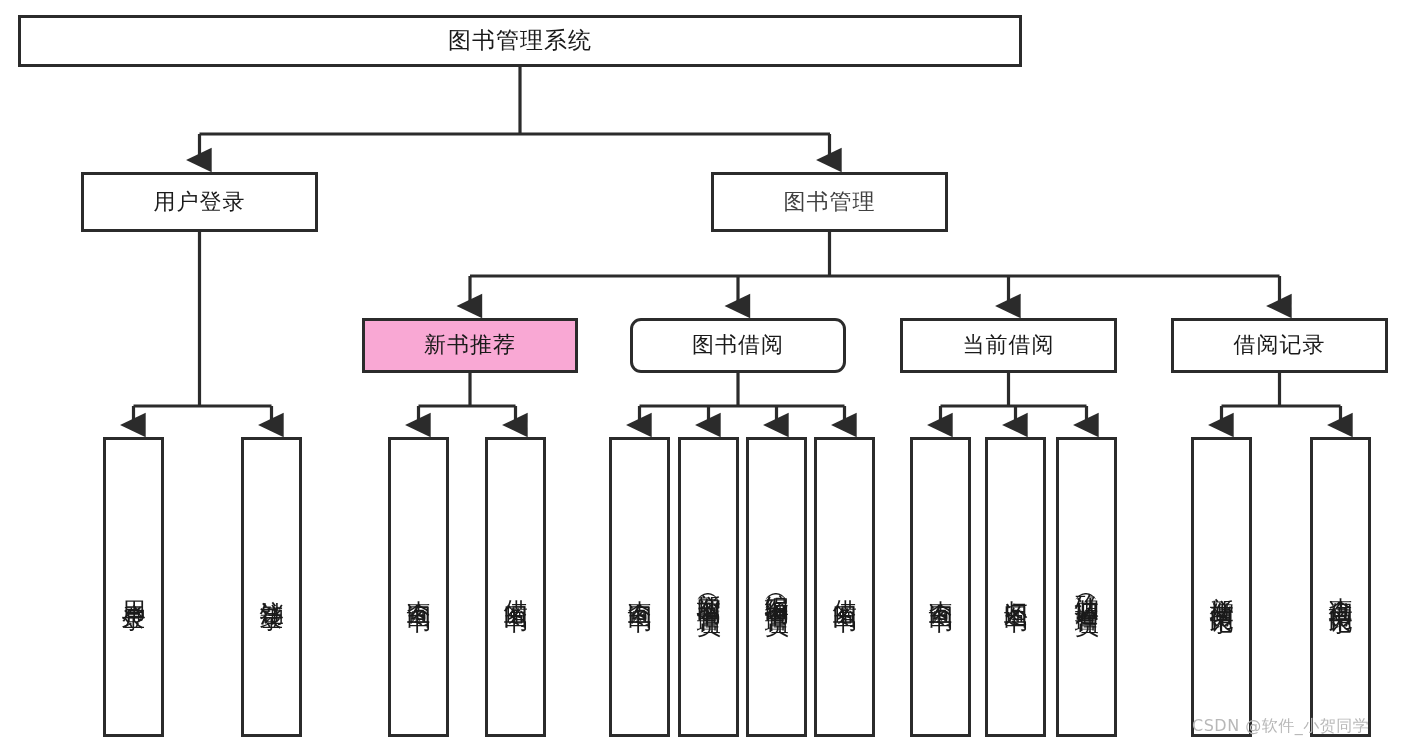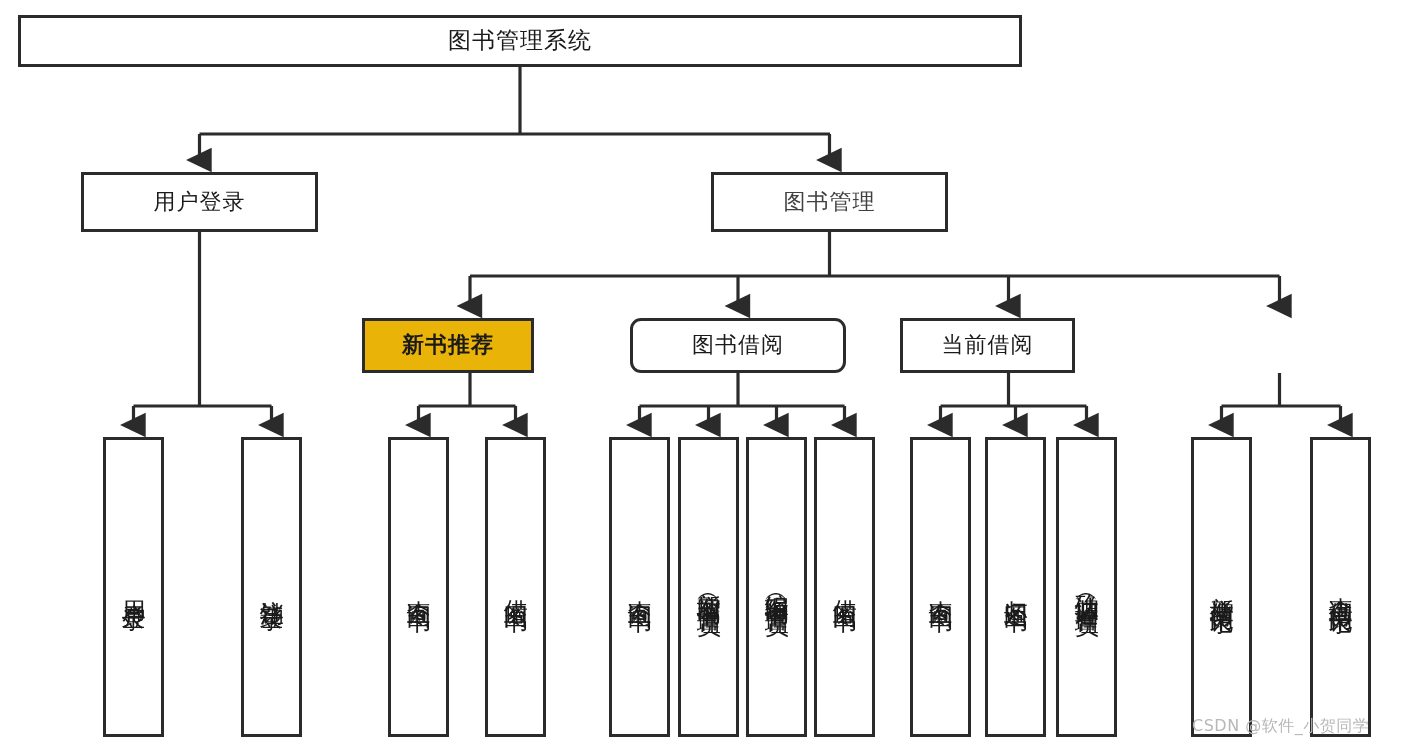--- a/index.html
+++ b/index.html
@@ -114,23 +114,24 @@
       <path d="M1221.5,406 L1221.5,425" marker-end="url(#arrow)"></path>
       <path d="M1340.5,406 L1340.5,425" marker-end="url(#arrow)"></path>
     </g>
   </svg>
 
   <div class="node node-h node-root" style="left: 18px; top: 15px; width: 1004px; height: 52px; border-color: rgb(43, 43, 43); background: rgb(255, 255, 255); color: rgb(26, 26, 26);">图书管理系统</div>
 
   <div class="node node-h" style="left: 81px; top: 172px; width: 237px; height: 60px; border-color: rgb(43, 43, 43); background: rgb(255, 255, 255); color: rgb(26, 26, 26);">用户登录</div>
   <div class="node node-h" style="left: 711px; top: 172px; width: 237px; height: 60px; border-color: rgb(43, 43, 43); background: rgb(255, 255, 255); color: #404040;">图书管理</div>
 
-  <div class="node node-h" style="left: 362px; top: 318px; width: 172px; height: 55px; border-color: rgb(43, 43, 43); background: #eab308; color: rgb(26, 26, 26); font-weight: bold;">新书推荐</div>
+  <div class="node node-h" style="left: 362px; top: 318px; width: 216px; height: 55px; border-color: rgb(43, 43, 43); background: #f9a8d4; color: rgb(26, 26, 26);">新书推荐</div>
   <div class="node node-h" style="left: 630px; top: 318px; width: 216px; height: 55px; border-color: rgb(43, 43, 43); background: rgb(255, 255, 255); color: rgb(26, 26, 26); border-radius: 11px;">图书借阅</div>
-  <div class="node node-h" style="left: 900px; top: 318px; width: 175px; height: 55px; border-color: rgb(43, 43, 43); background: rgb(255, 255, 255); color: rgb(26, 26, 26);">当前借阅</div>
+  <div class="node node-h" style="left: 900px; top: 318px; width: 217px; height: 55px; border-color: rgb(43, 43, 43); background: rgb(255, 255, 255); color: rgb(26, 26, 26);">当前借阅</div>
+  <div class="node node-h" style="left: 1171px; top: 318px; width: 217px; height: 55px; border-color: rgb(43, 43, 43); background: rgb(255, 255, 255); color: rgb(26, 26, 26);">借阅记录</div>
 
   <div class="node node-v" style="left: 103px; top: 437px; width: 61px; height: 300px; border-color: rgb(43, 43, 43); background: rgb(255, 255, 255); color: rgb(26, 26, 26);">用户登录</div>
   <div class="node node-v" style="left: 241px; top: 437px; width: 61px; height: 300px; border-color: rgb(43, 43, 43); background: rgb(255, 255, 255); color: rgb(26, 26, 26);">注销登录</div>
   <div class="node node-v" style="left: 388px; top: 437px; width: 61px; height: 300px; border-color: rgb(43, 43, 43); background: rgb(255, 255, 255); color: rgb(26, 26, 26);">查询图书</div>
   <div class="node node-v" style="left: 485px; top: 437px; width: 61px; height: 300px; border-color: rgb(43, 43, 43); background: rgb(255, 255, 255); color: rgb(26, 26, 26);">借阅图书</div>
   <div class="node node-v" style="left: 609px; top: 437px; width: 61px; height: 300px; border-color: rgb(43, 43, 43); background: rgb(255, 255, 255); color: rgb(26, 26, 26);">查询图书</div>
   <div class="node node-v" style="left: 678px; top: 437px; width: 61px; height: 300px; border-color: rgb(43, 43, 43); background: rgb(255, 255, 255); color: rgb(26, 26, 26);">新增图书（管理员）</div>
   <div class="node node-v" style="left: 746px; top: 437px; width: 61px; height: 300px; border-color: rgb(43, 43, 43); background: rgb(255, 255, 255); color: rgb(26, 26, 26);">编辑图书（管理员）</div>
   <div class="node node-v" style="left: 814px; top: 437px; width: 61px; height: 300px; border-color: rgb(43, 43, 43); background: rgb(255, 255, 255); color: rgb(26, 26, 26);">借阅图书</div>
   <div class="node node-v" style="left: 910px; top: 437px; width: 61px; height: 300px; border-color: rgb(43, 43, 43); background: rgb(255, 255, 255); color: rgb(26, 26, 26);">查询图书</div>

